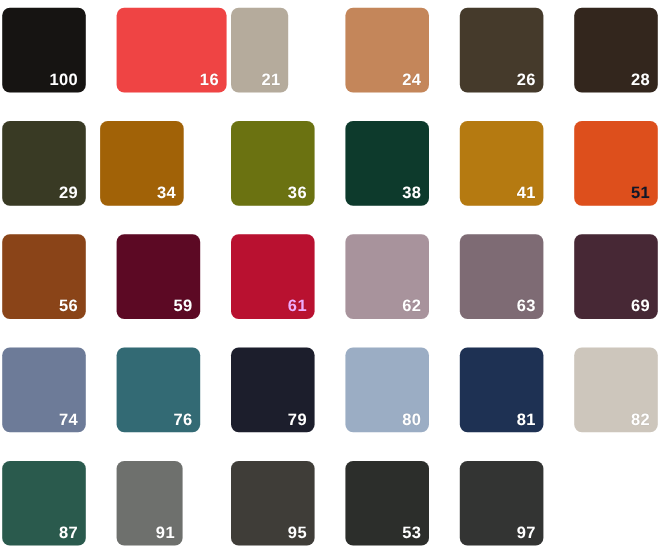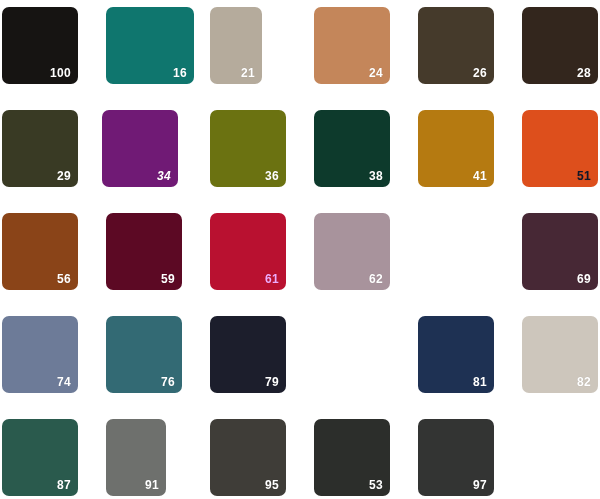--- a/index.html
+++ b/index.html
@@ -38,58 +38,58 @@
     box-sizing: border-box;
     overflow: hidden;
   }
 
   .swatch-label {
     position: absolute;
     right: 7px;
     bottom: 4px;
     color: #ffffff;
     font-family: "Liberation Sans", sans-serif;
-    font-size: 12px;
+    font-size: 15px;
     font-weight: bold;
     letter-spacing: 0.3px;
     line-height: 14px;
     text-align: right;
     white-space: nowrap;
     text-shadow: 0 0 1px rgba(0,0,0,0.18);
   }
 </style>
 </head>
 <body>
 
 <div id="palette-grid">
     <div class="swatch-row" style="top: 7px;">
       <div class="swatch" style="left: 2px; width: 76px; background: rgb(22, 20, 18);">
         <span class="swatch-label" style="color: rgb(255, 255, 255);">100</span>
       </div>
-      <div class="swatch" style="left: 106px; width: 88px; background: #0f766e; text-decoration: underline;">
+      <div class="swatch" style="left: 106px; width: 100px; background: #ef4444; text-decoration: underline;">
         <span class="swatch-label" style="color: rgb(255, 255, 255);">16</span>
       </div>
       <div class="swatch" style="left: 210px; width: 52px; background: rgb(181, 171, 156);">
         <span class="swatch-label" style="color: rgb(255, 255, 255);">21</span>
       </div>
       <div class="swatch" style="left: 314px; width: 76px; background: rgb(196, 134, 90);">
         <span class="swatch-label" style="color: rgb(255, 255, 255);">24</span>
       </div>
       <div class="swatch" style="left: 418px; width: 76px; background: rgb(69, 58, 43);">
         <span class="swatch-label" style="color: rgb(255, 255, 255);">26</span>
       </div>
       <div class="swatch" style="left: 522px; width: 76px; background: rgb(51, 38, 29);">
         <span class="swatch-label" style="color: rgb(255, 255, 255);">28</span>
       </div>
     </div>
     <div class="swatch-row" style="top: 110px;">
       <div class="swatch" style="left: 2px; width: 76px; background: rgb(57, 58, 36);">
         <span class="swatch-label" style="color: rgb(255, 255, 255);">29</span>
       </div>
-      <div class="swatch" style="left: 102px; width: 76px; background: #701a75; font-style: italic;">
+      <div class="swatch" style="left: 91px; width: 76px; background: #a16207;">
         <span class="swatch-label" style="color: rgb(255, 255, 255);">34</span>
       </div>
       <div class="swatch" style="left: 210px; width: 76px; background: rgb(107, 114, 17);">
         <span class="swatch-label" style="color: rgb(255, 255, 255);">36</span>
       </div>
       <div class="swatch" style="left: 314px; width: 76px; background: rgb(13, 58, 44);">
         <span class="swatch-label" style="color: rgb(255, 255, 255);">38</span>
       </div>
       <div class="swatch" style="left: 418px; width: 76px; background: rgb(181, 122, 17);">
         <span class="swatch-label" style="color: rgb(255, 255, 255);">41</span>
@@ -104,33 +104,39 @@
       </div>
       <div class="swatch" style="left: 106px; width: 76px; background: rgb(92, 9, 36);">
         <span class="swatch-label" style="color: rgb(255, 255, 255);">59</span>
       </div>
       <div class="swatch" style="left: 210px; width: 76px; background: rgb(185, 17, 48);">
         <span class="swatch-label" style="color: #f0abfc;">61</span>
       </div>
       <div class="swatch" style="left: 314px; width: 76px; background: rgb(168, 147, 156);">
         <span class="swatch-label" style="color: rgb(255, 255, 255);">62</span>
       </div>
+      <div class="swatch" style="left: 418px; width: 76px; background: rgb(126, 107, 116);">
+        <span class="swatch-label" style="color: rgb(255, 255, 255);">63</span>
+      </div>
       <div class="swatch" style="left: 522px; width: 76px; background: rgb(71, 40, 53);">
         <span class="swatch-label" style="color: rgb(255, 255, 255);">69</span>
       </div>
     </div>
     <div class="swatch-row" style="top: 316px;">
       <div class="swatch" style="left: 2px; width: 76px; background: rgb(109, 123, 152);">
         <span class="swatch-label" style="color: rgb(255, 255, 255);">74</span>
       </div>
       <div class="swatch" style="left: 106px; width: 76px; background: rgb(51, 106, 116);">
         <span class="swatch-label" style="color: rgb(255, 255, 255);">76</span>
       </div>
       <div class="swatch" style="left: 210px; width: 76px; background: rgb(28, 30, 44);">
         <span class="swatch-label" style="color: rgb(255, 255, 255);">79</span>
+      </div>
+      <div class="swatch" style="left: 314px; width: 76px; background: rgb(155, 173, 196);">
+        <span class="swatch-label" style="color: rgb(255, 255, 255);">80</span>
       </div>
       <div class="swatch" style="left: 418px; width: 76px; background: rgb(30, 49, 83);">
         <span class="swatch-label" style="color: rgb(255, 255, 255);">81</span>
       </div>
       <div class="swatch" style="left: 522px; width: 76px; background: rgb(205, 198, 188);">
         <span class="swatch-label" style="color: rgb(255, 255, 255);">82</span>
       </div>
     </div>
     <div class="swatch-row" style="top: 419px;">
       <div class="swatch" style="left: 2px; width: 76px; background: rgb(42, 90, 77); padding-left: 19px;">

